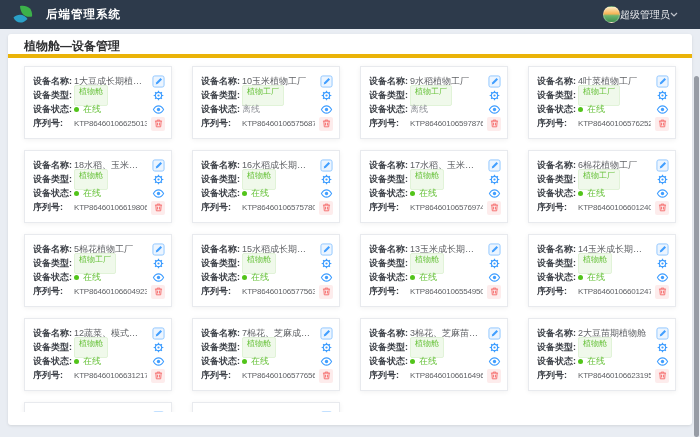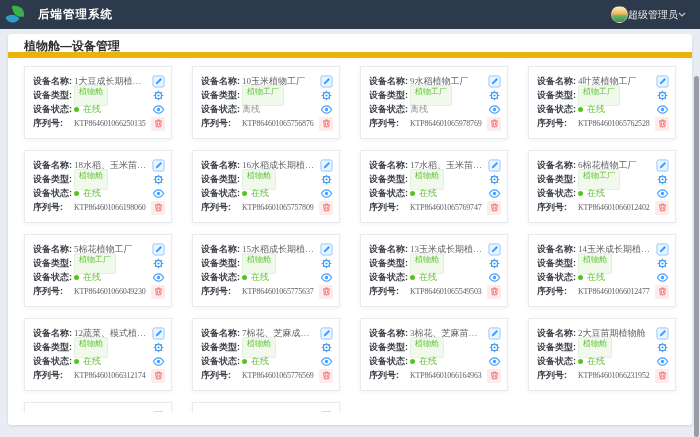--- a/index.html
+++ b/index.html
@@ -5,21 +5,21 @@
   * { box-sizing: border-box; margin: 0; padding: 0; }
   html, body { width: 700px; height: 437px; overflow: hidden; }
   body {
     position: relative;
     background: #e9edf3;
     font-family: "Liberation Sans", sans-serif;
   }
   
   .navbar {
     height: 29px; background: #2d3a4b;
-    display: flex; align-items: center; padding: 0 4px;
+    display: flex; align-items: center; padding: 0 12px;
   }
   .logo { width: 22px; height: 20px; flex: none; display: flex; align-items: center; }
   .nav-title {
     color: #ffffff; font-size: 11.5px; font-weight: bold;
     margin-left: 12px; letter-spacing: 1px;
   }
   .nav-user {
     margin-left: auto; display: flex; align-items: center; 
     color: #e8eaee; font-size: 10px; cursor: pointer; margin-right: 10px;
   }
@@ -30,38 +30,38 @@
   }
   
   .panel {
     position: absolute; left: 8px; top: 34px; width: 684px; height: 391px;
     background: #ffffff; border-radius: 3px;
     box-shadow: 0 1px 3px rgba(0,0,0,0.10);
   }
   .panel-header {
     height: 24px; line-height: 24px; padding: 0 16px;
     font-size: 12px; font-weight: bold; color: #303133;
-    border-bottom: 6px solid #eab308;
+    border-bottom: 4px solid #eab308;
   }
   .cards {
     height: 354px; overflow: hidden;
     padding: 8px 16px 0 16px;
     display: grid; grid-template-columns: repeat(4, 1fr);
     grid-auto-rows: 73px; gap: 11px 20px;
   }
   
   .card {
     background: #fff; border: 1px solid #e8eaee; border-radius: 0;
     box-shadow: 0 1px 5px rgba(0,0,0,0.06);
     padding: 7px 6px 7px 8px; overflow: hidden;
     display: flex; flex-direction: column; justify-content: space-between;
   }
   .crow { display: flex; align-items: center; height: 14px; font-size: 9px; }
   .lab { font-weight: bold; color: #3d4148; width: 41px; flex: none; white-space: nowrap; overflow: hidden; }
-  .val { color: #606266; flex: 1; min-width: 0; white-space: nowrap; overflow: hidden; text-overflow: ellipsis; font-family: Liberation Serif, serif; }
+  .val { color: #606266; flex: 1; min-width: 0; white-space: nowrap; overflow: hidden; text-overflow: ellipsis; }
   .serial { font-size: 8px; letter-spacing: -0.2px; text-overflow: clip; }
   .fill { flex: 1; }
   .tag {
     flex: none; font-size: 8px; color: #67c23a; background: #f0f9eb;
     border: 1px solid #e1f3d8; border-radius: 2px;
     padding: 0 4px; height: 21px; line-height: 11px;
   }
   .dot { width: 5px; height: 5px; border-radius: 50%; background: #52c41a;
          margin-right: 4px; display: inline-block; flex: none; }
   .status-on  { color: #67c23a; }

